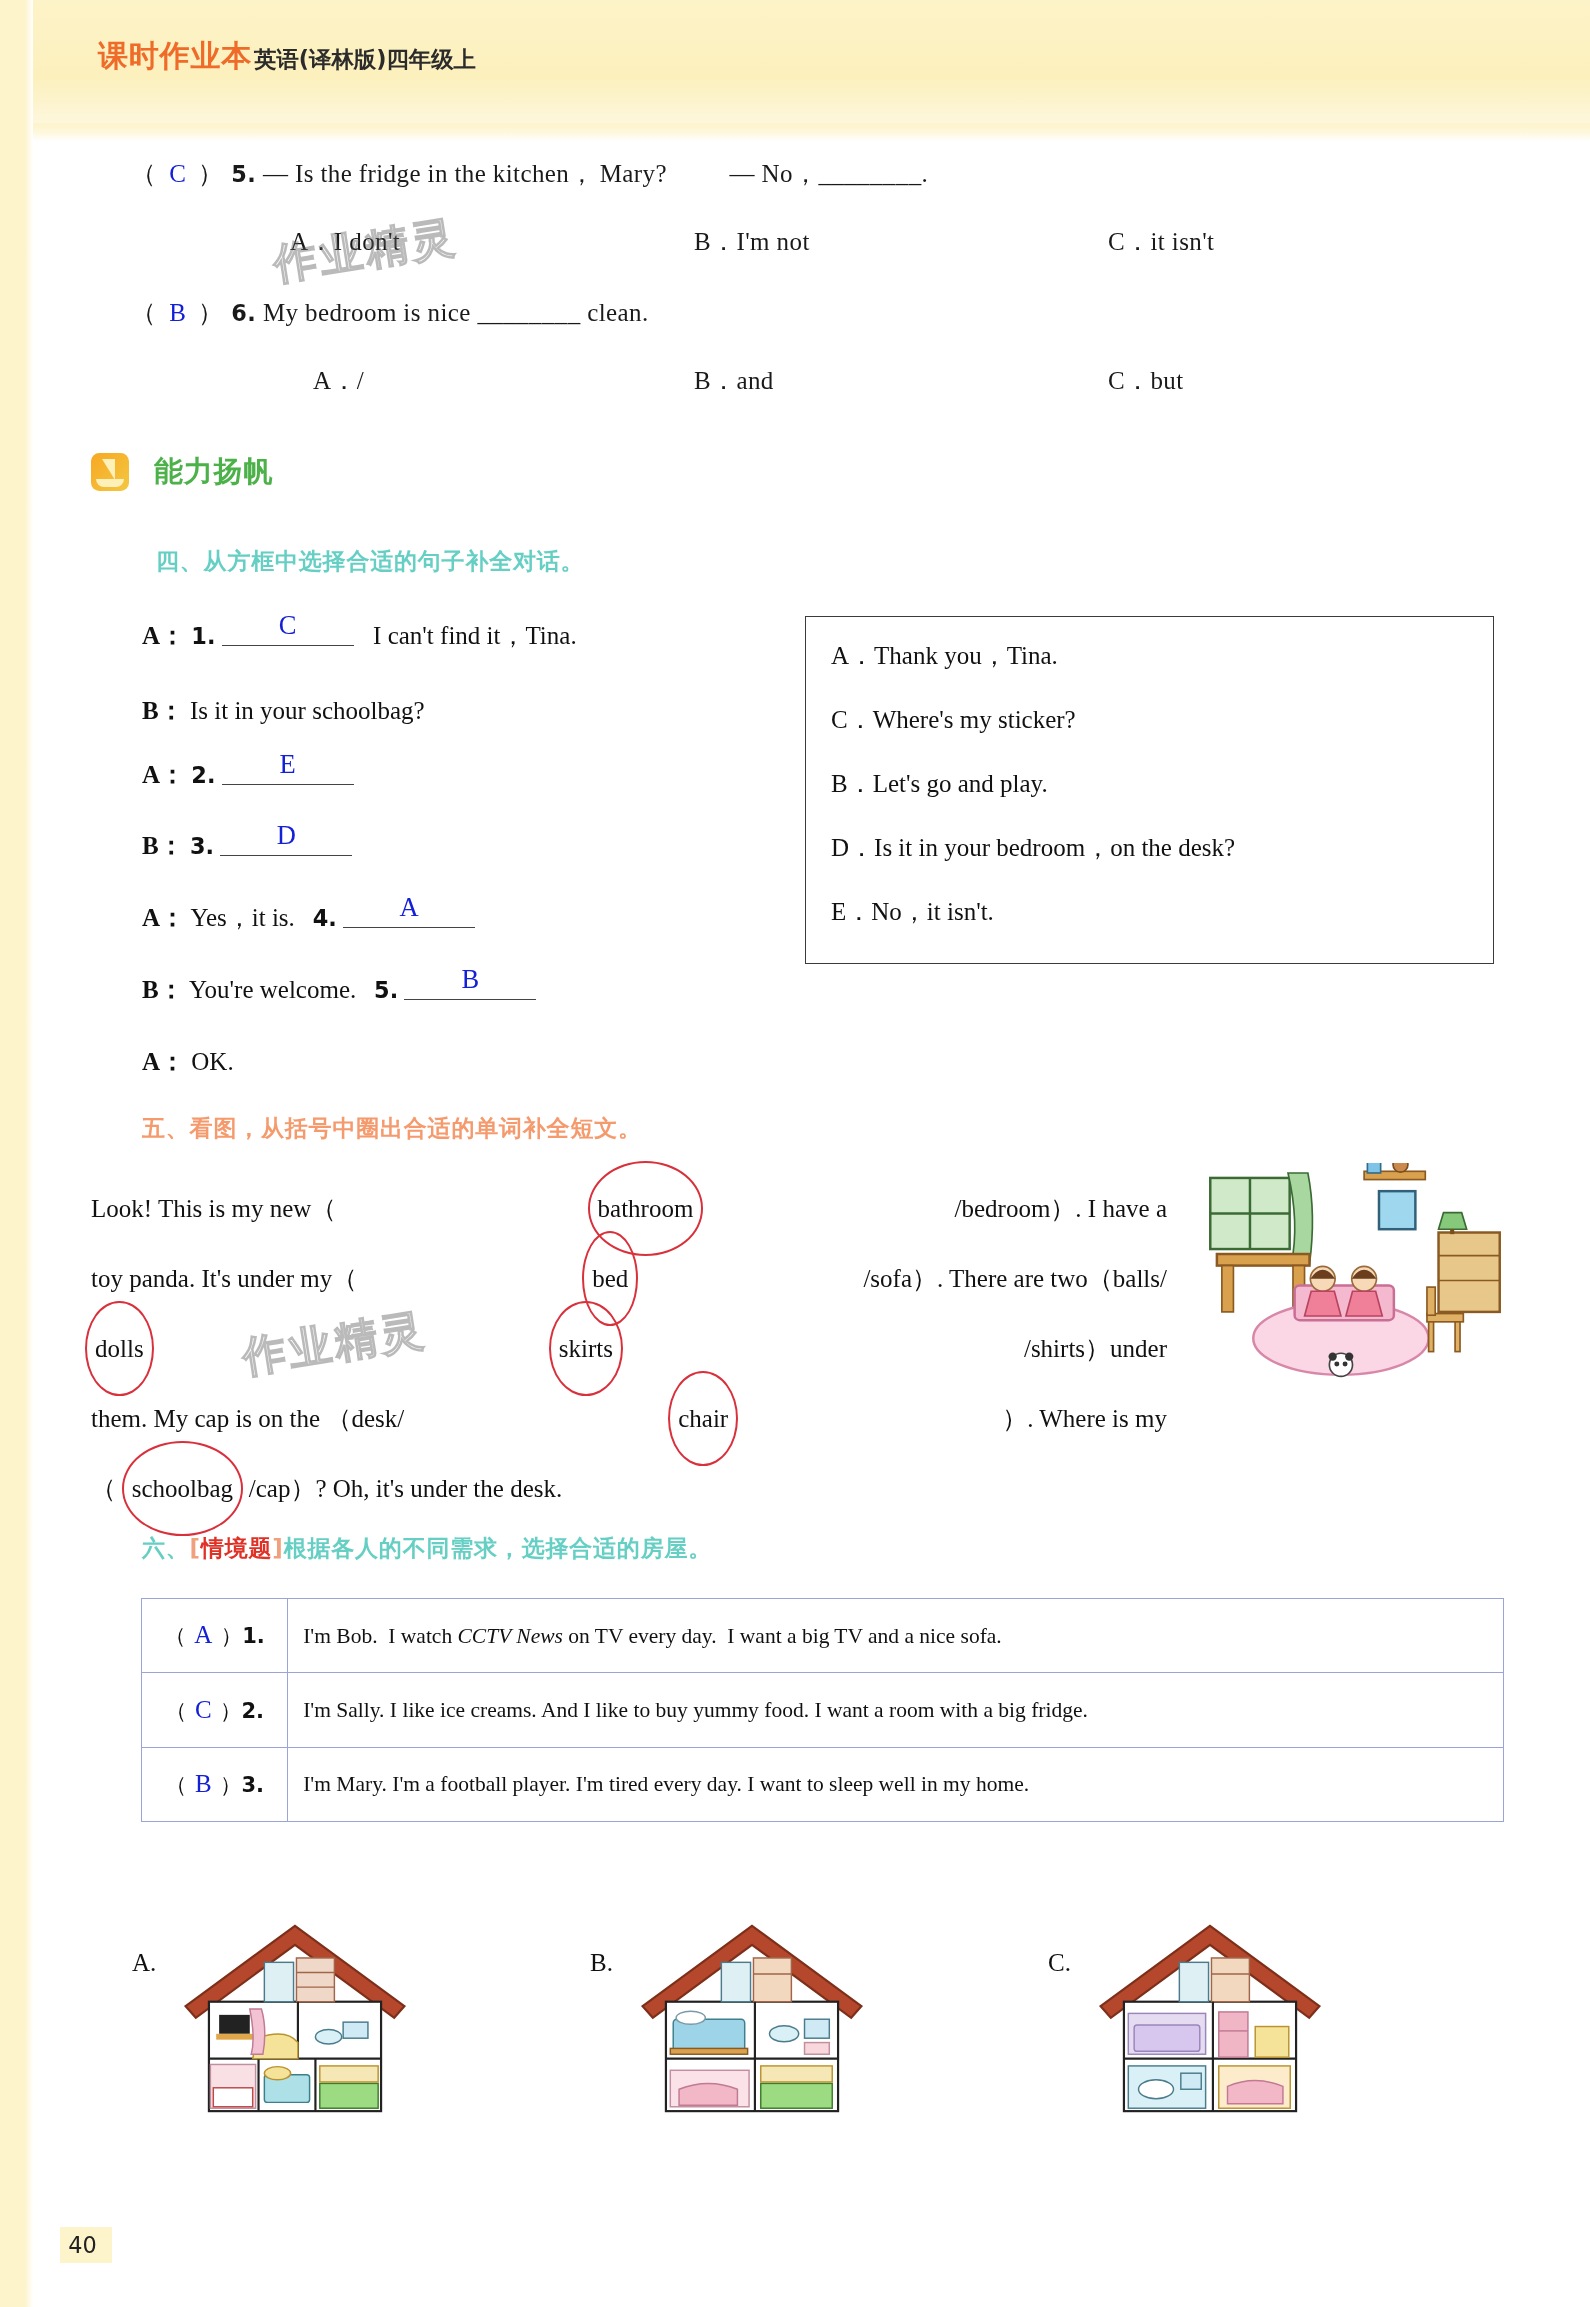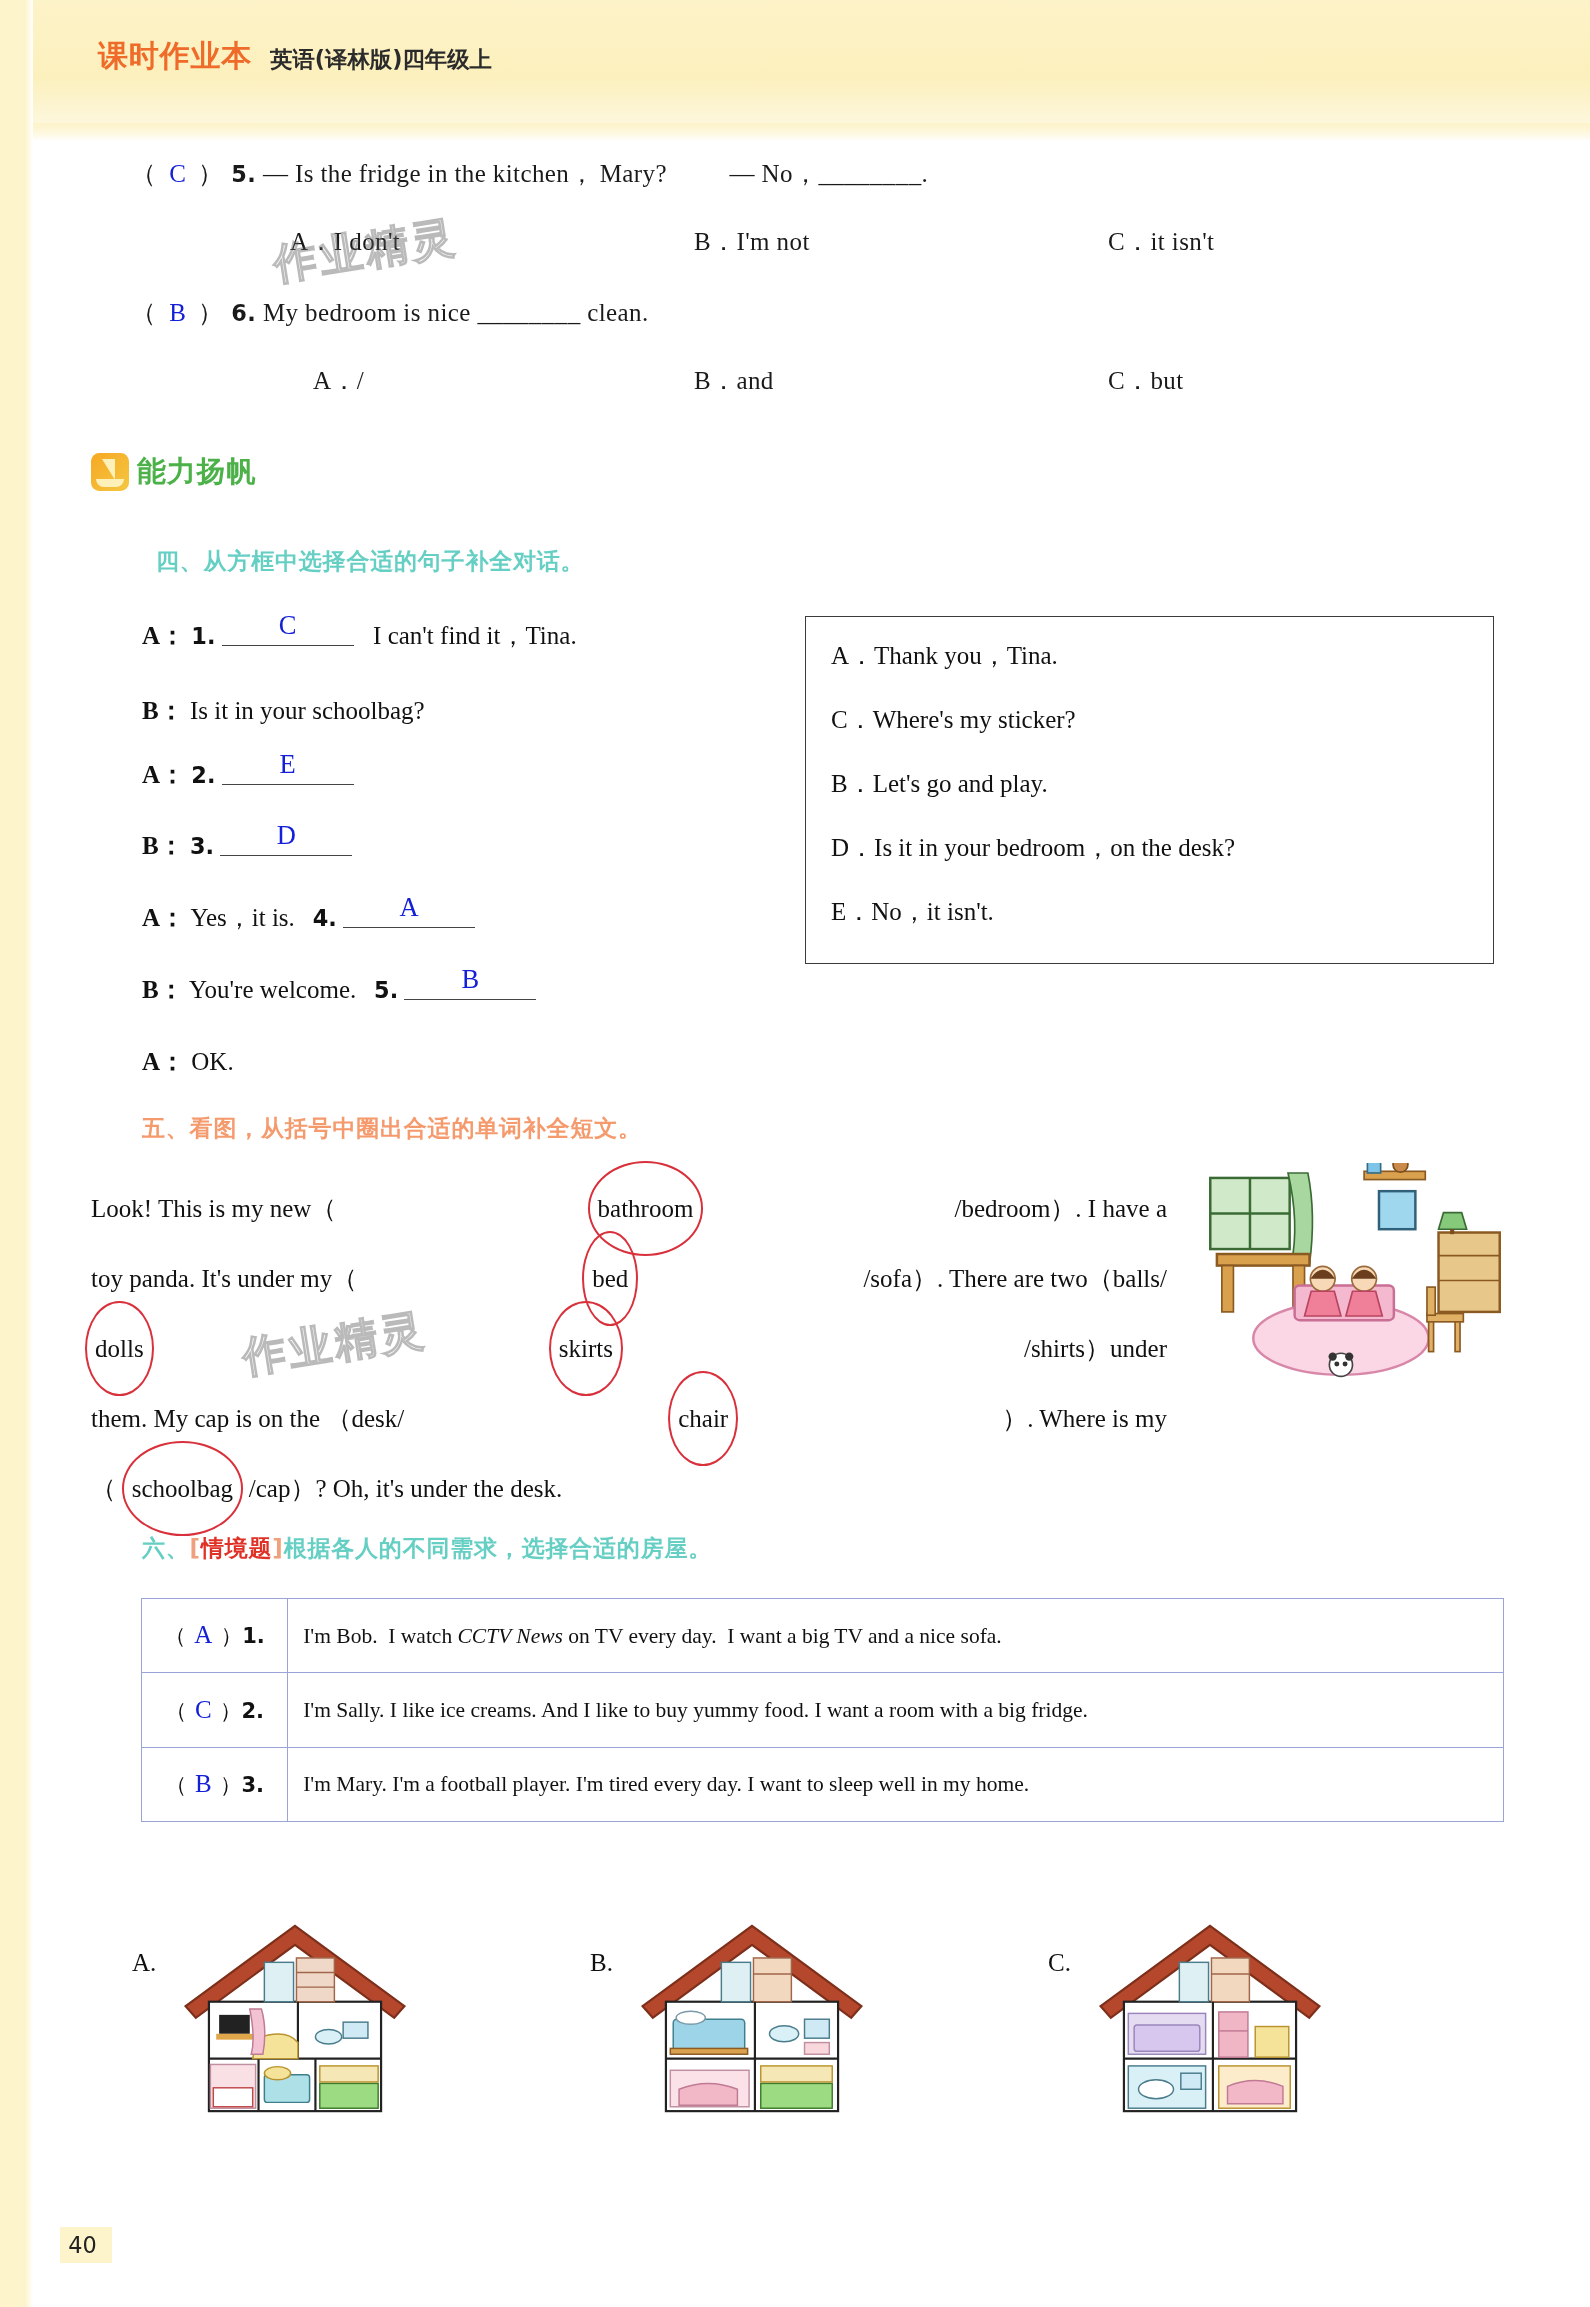--- a/index.html
+++ b/index.html
@@ -46,21 +46,21 @@
     position:absolute;left:25px;top:0;width:8.3px;height:2307px;
     background:linear-gradient(90deg,#fdf4cc,#ffffff);
   }
 
   .title-block {
     position: absolute;
     left: 98px;
     top: 36px;
     display: flex;
     align-items: flex-end;
-    gap: 18px;
+    gap: 2px;
   }
   .book-title {
     font-family: "DejaVu Sans", sans-serif;
     font-size: 30px;
     font-weight: bold;
     color: #ef6b29;
     letter-spacing: 0.8px;
   }
   .book-sub {
     font-family: "DejaVu Sans", sans-serif;
@@ -93,21 +93,21 @@
     font-size: 22.4px;
   }
 
   
   .sec-banner {
     position: absolute;
     left: 91px;
     top: 452px;
     display: flex;
     align-items: center;
-    gap: 8px;
+    gap: 25px;
   }
   .sail-icon {
     width: 38px; height: 38px;
     border-radius: 8.3px;
     background: linear-gradient(135deg,#f7a823,#f4c741);
     position: relative;
     overflow: hidden;
   }
   .sail-icon:before {
     content:"";

